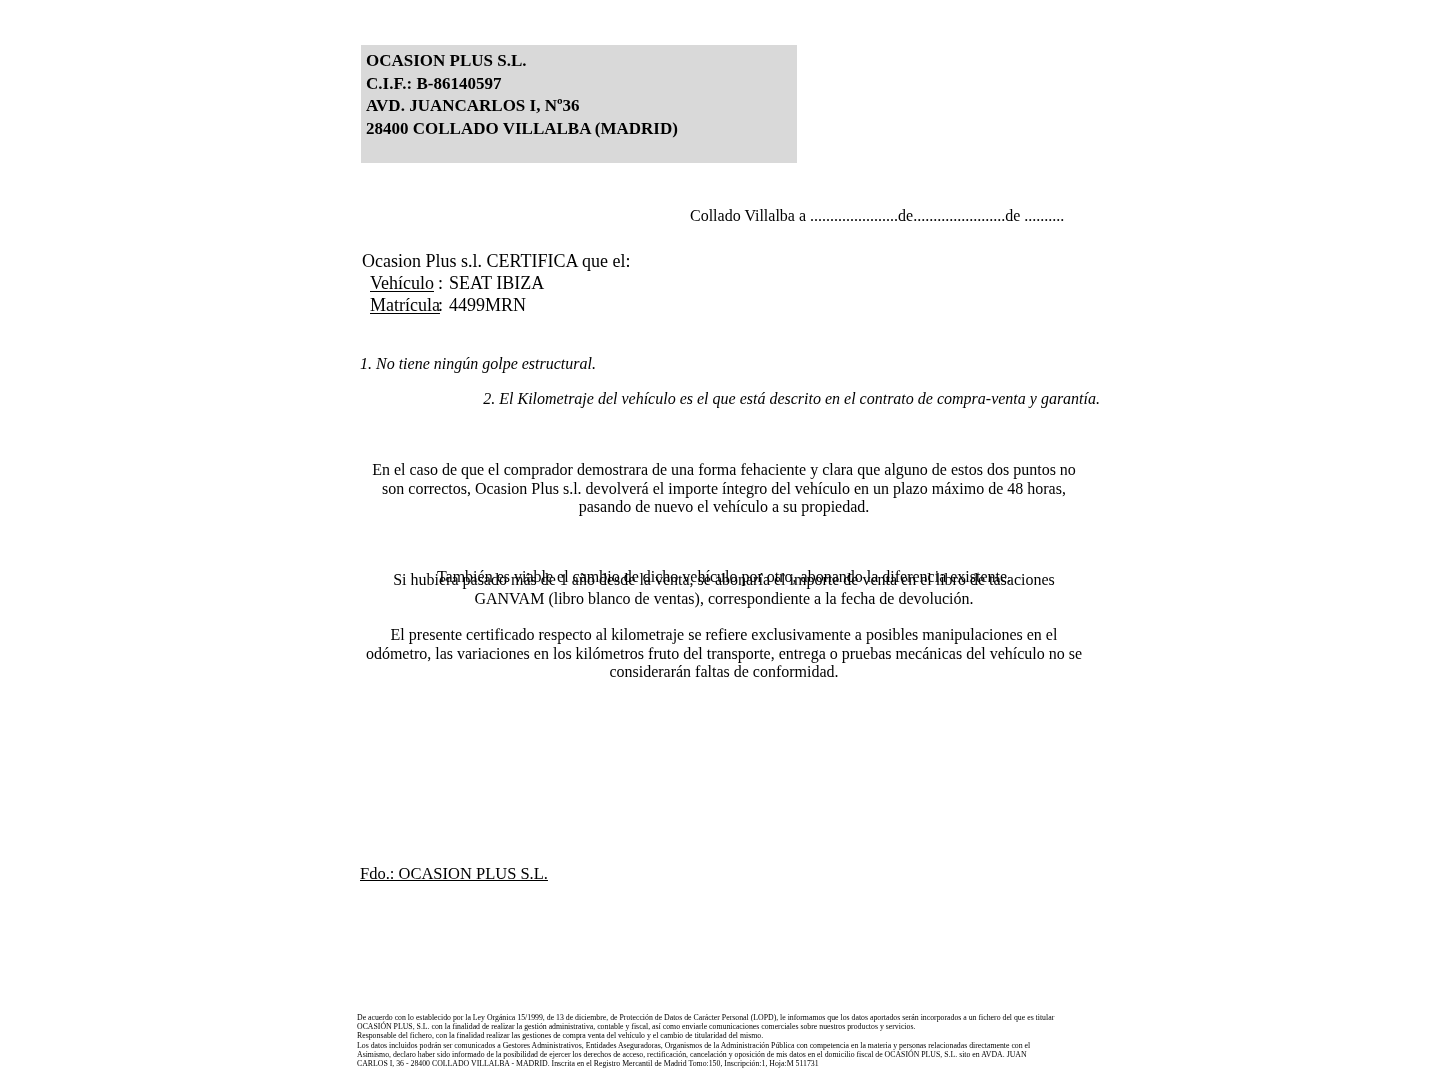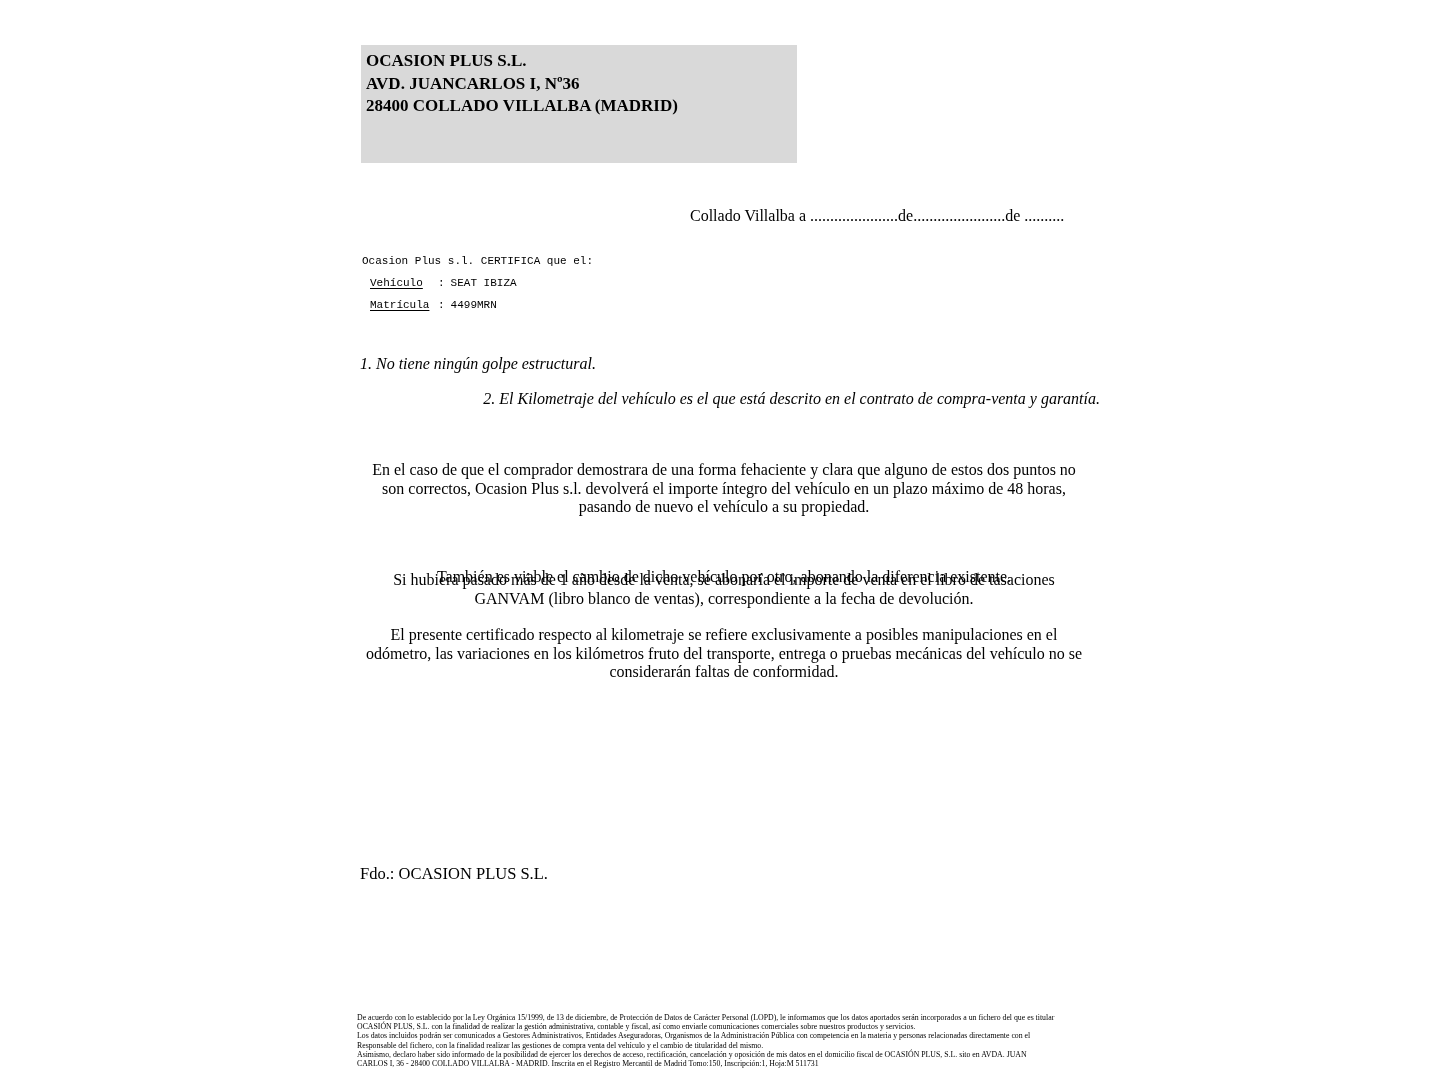--- a/index.html
+++ b/index.html
@@ -32,23 +32,22 @@
     position: absolute;
     left: 690px;
     top: 207px;
     font-size: 16px;
     white-space: nowrap;
   }
   .cert-block {
     position: absolute;
     left: 362px;
     top: 250px;
-    font-size: 11px;
+    font-size: 18px;
     line-height: 22px;
-    font-family: Liberation Mono, monospace;
   }
   .fld-label-wrap { display: inline-block; width: 76px; }
   .u { text-decoration: underline; text-underline-offset: 2px; margin-left: 8px; }
   .fld-sep { display: inline; }
   .fld-value { margin-left: 6px; }
   .point {
     position: absolute;
     left: 360px;
     width: 740px;
     font-size: 16px;
@@ -68,20 +67,21 @@
   .para-1 { top: 461px; }
   .para-2 { top: 568px; }
   .para-3 { top: 571px; }
   .para-4 { top: 626px; }
   .signature {
     position: absolute;
     left: 360px;
     top: 864px;
     font-size: 16.5px;
     white-space: nowrap;
+    text-decoration: underline;
   }
   .legal-footer {
     position: absolute;
     left: 357px;
     top: 1013px;
     width: 740px;
   }
   .legal-footer .fline {
     font-size: 7.8px;
     line-height: 9.2px;
@@ -89,20 +89,21 @@
     color: #000000;
   }
 </style>
 </head>
 <body>
 
 <div class="page">
 
   <div class="header-box">
     <div class="hline">OCASION PLUS S.L.</div>
+    <div class="hline">C.I.F.: B-86140597</div>
     <div class="hline">AVD. JUANCARLOS I, Nº36</div>
     <div class="hline">28400 COLLADO VILLALBA (MADRID)</div>
   </div>
 
   <div class="date-line">Collado Villalba a ......................de.......................de ..........</div>
 
   <div class="cert-block">
     <div>Ocasion Plus s.l. CERTIFICA que el:</div>
     <div>
       <span class="fld-label-wrap"><span class="u">Vehículo</span></span><span class="fld-sep">:</span><span class="fld-value">SEAT IBIZA</span>
@@ -118,19 +119,19 @@
   <div class="para para-1">En el caso de que el comprador demostrara de una forma fehaciente y clara que alguno de estos dos puntos no son correctos, Ocasion Plus s.l. devolverá el importe íntegro del vehículo en un plazo máximo de 48 horas, pasando de nuevo el vehículo a su propiedad.</div>
   <div class="para para-2">También es viable el cambio de dicho vehículo por otro, abonando la diferencia existente.</div>
   <div class="para para-3">Si hubiera pasado más de 1 año desde la venta, se abonaría el importe de venta en el libro de tasaciones GANVAM (libro blanco de ventas), correspondiente a la fecha de devolución.</div>
   <div class="para para-4">El presente certificado respecto al kilometraje se refiere exclusivamente a posibles manipulaciones en el odómetro, las variaciones en los kilómetros fruto del transporte, entrega o pruebas mecánicas del vehículo no se considerarán faltas de conformidad.</div>
 
   <div class="signature">Fdo.: OCASION PLUS S.L.</div>
 
   <div class="legal-footer">
     <div class="fline">De acuerdo con lo establecido por la Ley Orgánica 15/1999, de 13 de diciembre, de Protección de Datos de Carácter Personal (LOPD), le informamos que los datos aportados serán incorporados a un fichero del que es titular</div>
     <div class="fline">OCASIÓN PLUS, S.L. con la finalidad de realizar la gestión administrativa, contable y fiscal, así como enviarle comunicaciones comerciales sobre nuestros productos y servicios.</div>
+    <div class="fline">Responsable del fichero, con la finalidad realizar las gestiones de compra venta del vehículo y el cambio de titularidad del mismo.</div>
     <div class="fline">Los datos incluidos podrán ser comunicados a Gestores Administrativos, Entidades Aseguradoras, Organismos de la Administración Pública con competencia en la materia y personas relacionadas directamente con el</div>
-    <div class="fline">Responsable del fichero, con la finalidad realizar las gestiones de compra venta del vehículo y el cambio de titularidad del mismo.</div>
     <div class="fline">Asimismo, declaro haber sido informado de la posibilidad de ejercer los derechos de acceso, rectificación, cancelación y oposición de mis datos en el domicilio fiscal de OCASIÓN PLUS, S.L. sito en AVDA. JUAN</div>
     <div class="fline">CARLOS I, 36 - 28400 COLLADO VILLALBA - MADRID. Inscrita en el Registro Mercantil de Madrid Tomo:150, Inscripción:1, Hoja:M 511731</div>
   </div>
 
 </div>
 
 </body></html>

